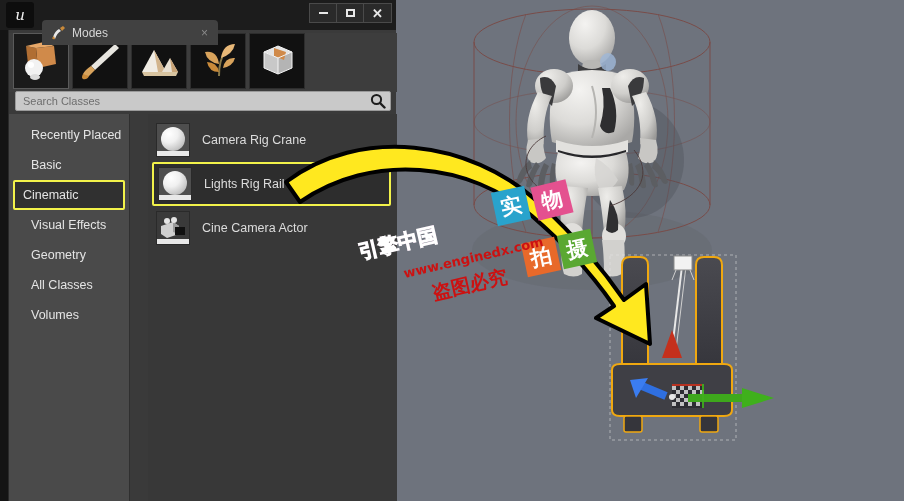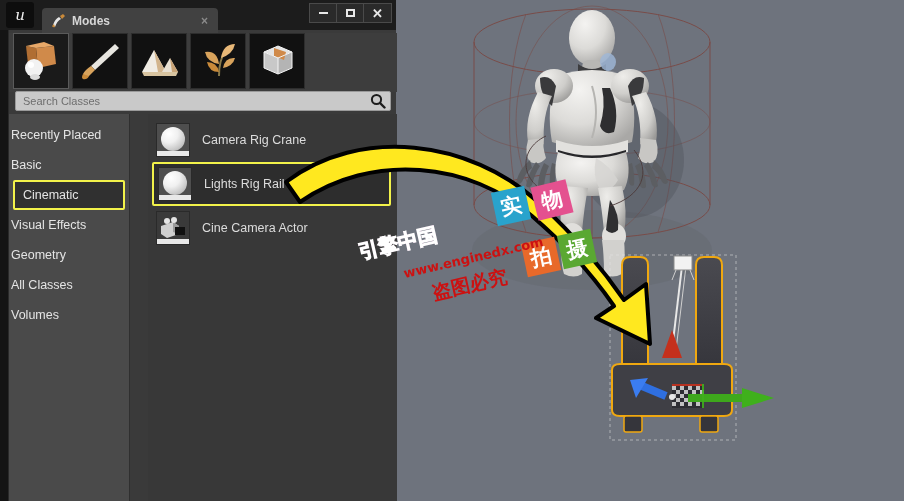--- a/index.html
+++ b/index.html
@@ -54,29 +54,28 @@
     font-size: 12px;
     line-height: 1;
   }
   .win-btn:last-child { border-right: none; }
   .win-glyph-min { width: 9px; height: 2px; background: #e8e8e8; }
   .win-glyph-max { width: 9px; height: 8px; border: 2px solid #e8e8e8; }
   .win-glyph-close { font-size: 13px; font-weight: bold; color: #e8e8e8; }
 
   
   #modes-tab {
-    position: absolute; left: 42px; top: 8px;
+    position: absolute; left: 42px; top: 20px;
     width: 176px; height: 25px;
     background: #414141;
     border-top-left-radius: 4px;
     border-top-right-radius: 4px;
     display: flex; align-items: center;
     padding: 0 8px;
     z-index: 6;
-    font-weight: bold;
   }
   #modes-tab-icon { width: 16px; height: 16px; margin-right: 6px; flex: none; }
   #modes-tab-label {
     color: #d6d6d6; font-size: 12px; flex: 1;
     white-space: nowrap;
   }
   #modes-tab-close {
     color: #8a8a8a; font-size: 12px; line-height: 1;
     padding: 0 2px;
   }
@@ -140,21 +139,21 @@
   }
   #categories {
     width: 121px;
     background: #4a4a4a;
     padding-top: 6px;
     border-right: 1px solid #2f2f2f;
   }
   .cat-item {
     height: 30px;
     display: flex; align-items: center;
-    padding-left: 2px;
+    padding-left: 22px;
     color: #e4e4e4;
     font-size: 12.5px;
     position: relative;
   }
   .cat-item.selected {
     background: #303030;
     border: 2px solid #f2f24a;
     border-radius: 2px;
     margin: 0 4px;
     padding-left: 8px;

